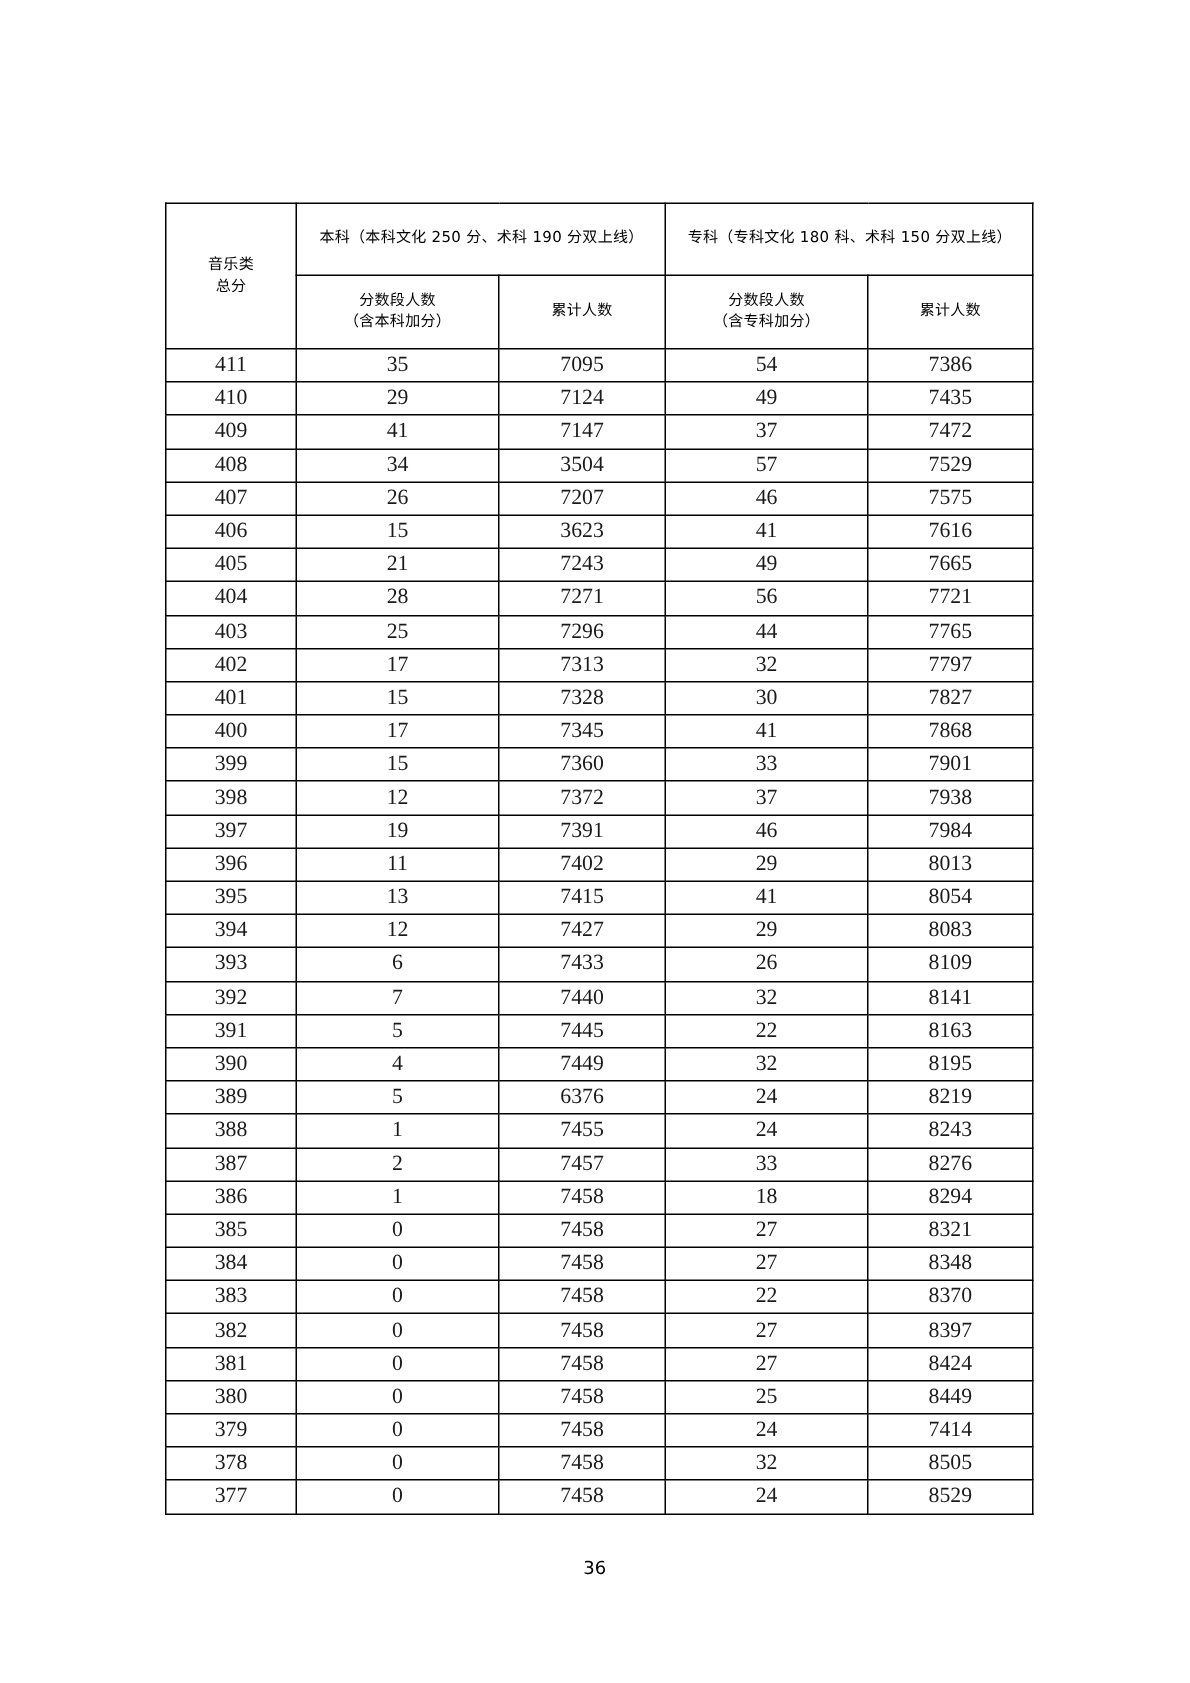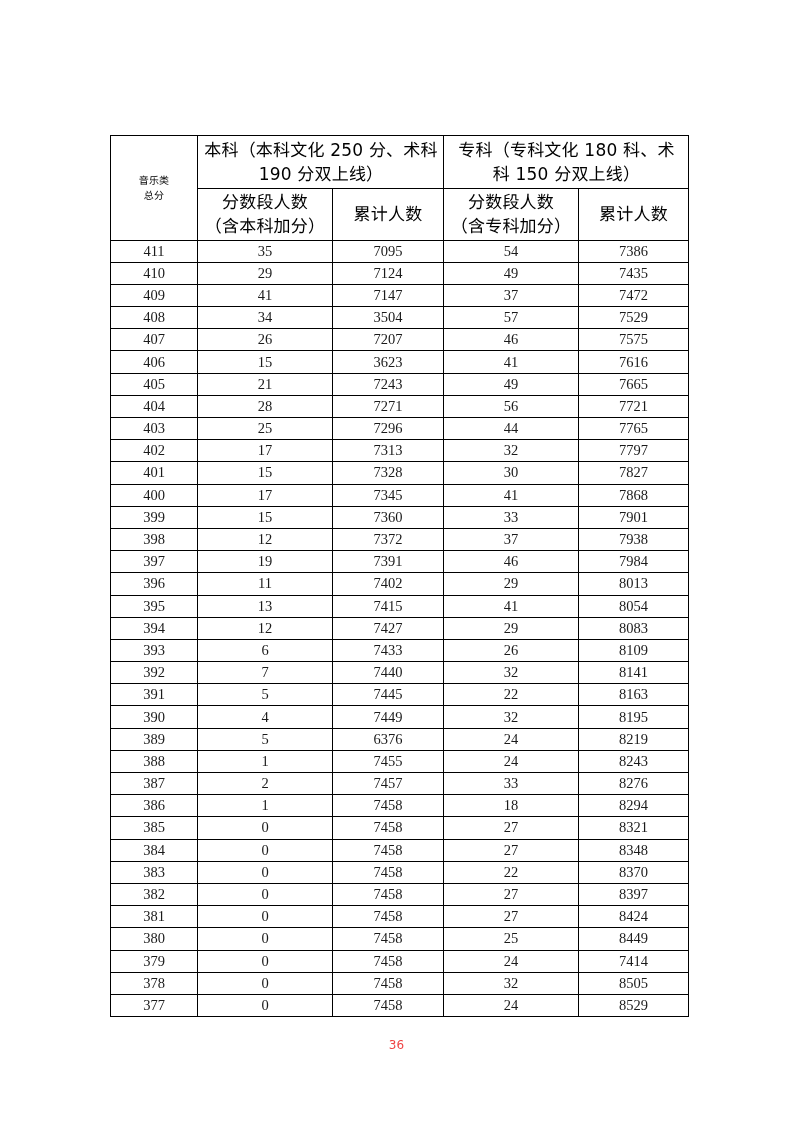--- a/index.html
+++ b/index.html
@@ -49,21 +49,21 @@
   col.c-cum1  { width: 111px; }
   col.c-seg2  { width: 135px; }
   col.c-cum2  { width: 110px; }
 
   
   .hdr-group,
   .hdr-sub,
   .hdr-score {
     font-family: "DejaVu Sans", "Liberation Sans", sans-serif;
     font-weight: bold;
-    font-size: 17px;
+    font-size: 10px;
     line-height: 1.42;
     letter-spacing: 0.2px;
   }
   .hdr-score {
     height: 89px;
     font-size: 10px;
     line-height: 1.5;
   }
   .hdr-group {
     height: 43px;
@@ -92,21 +92,21 @@
 
   
   #page-number {
     position: absolute;
     left: 0;
     top: 1038px;
     width: 793px;
     text-align: center;
     font-family: "DejaVu Sans", "Liberation Sans", sans-serif;
     font-size: 12px;
-    color: #ef4444;
+    color: #000000;
   }
 </style>
 </head>
 <body>
 
 <div id="page">
 
   <table id="score-table">
     <colgroup>
       <col class="c-score">

